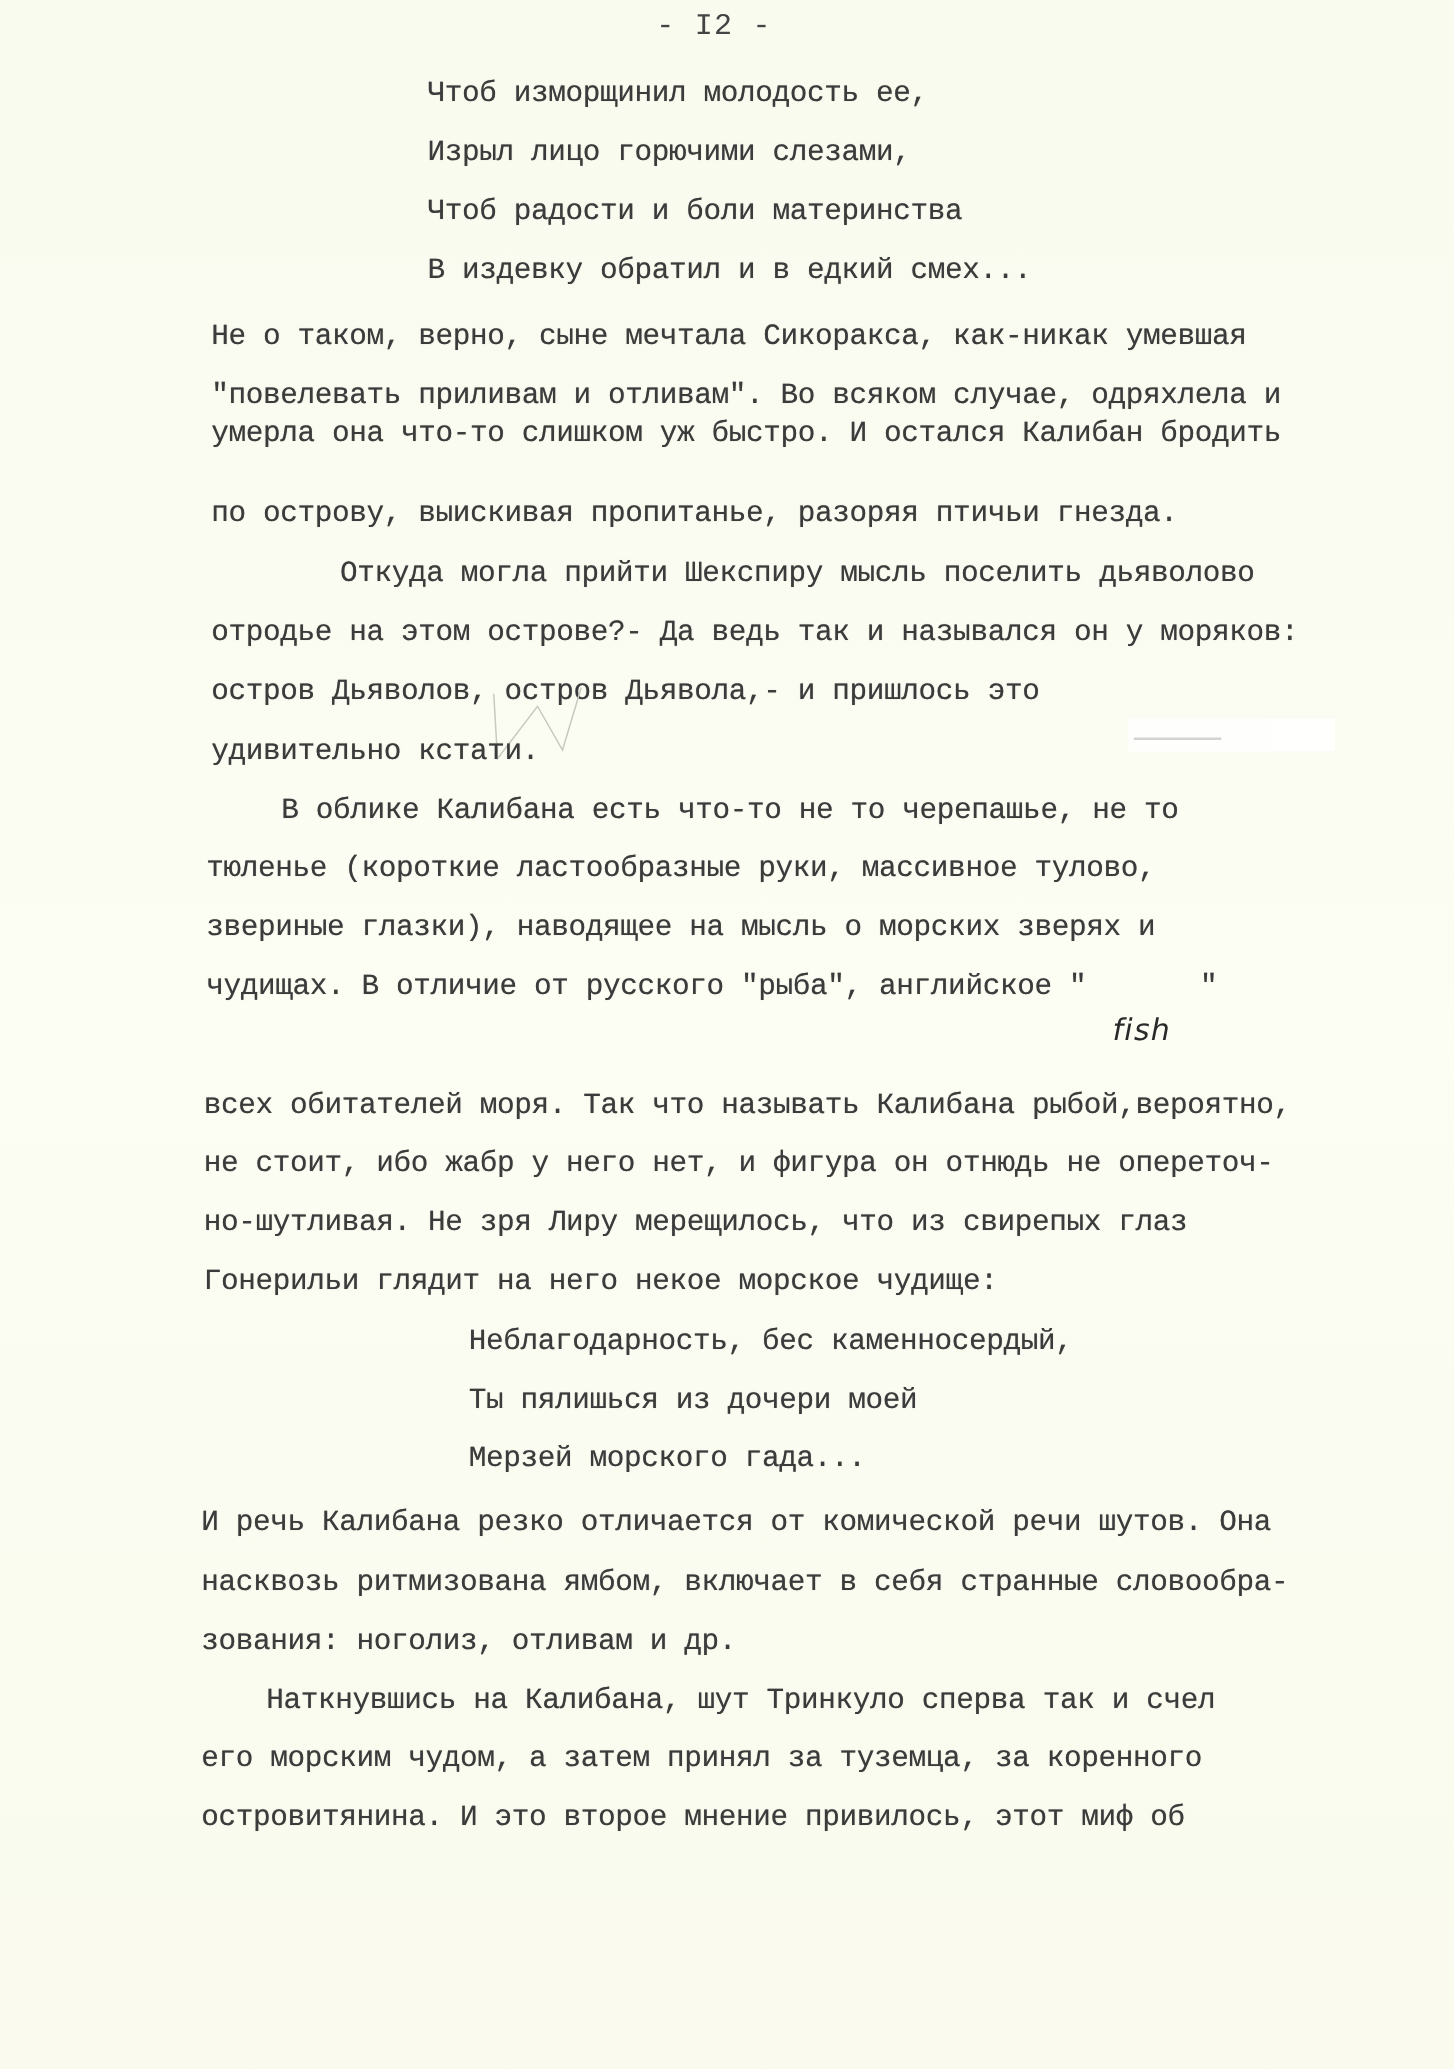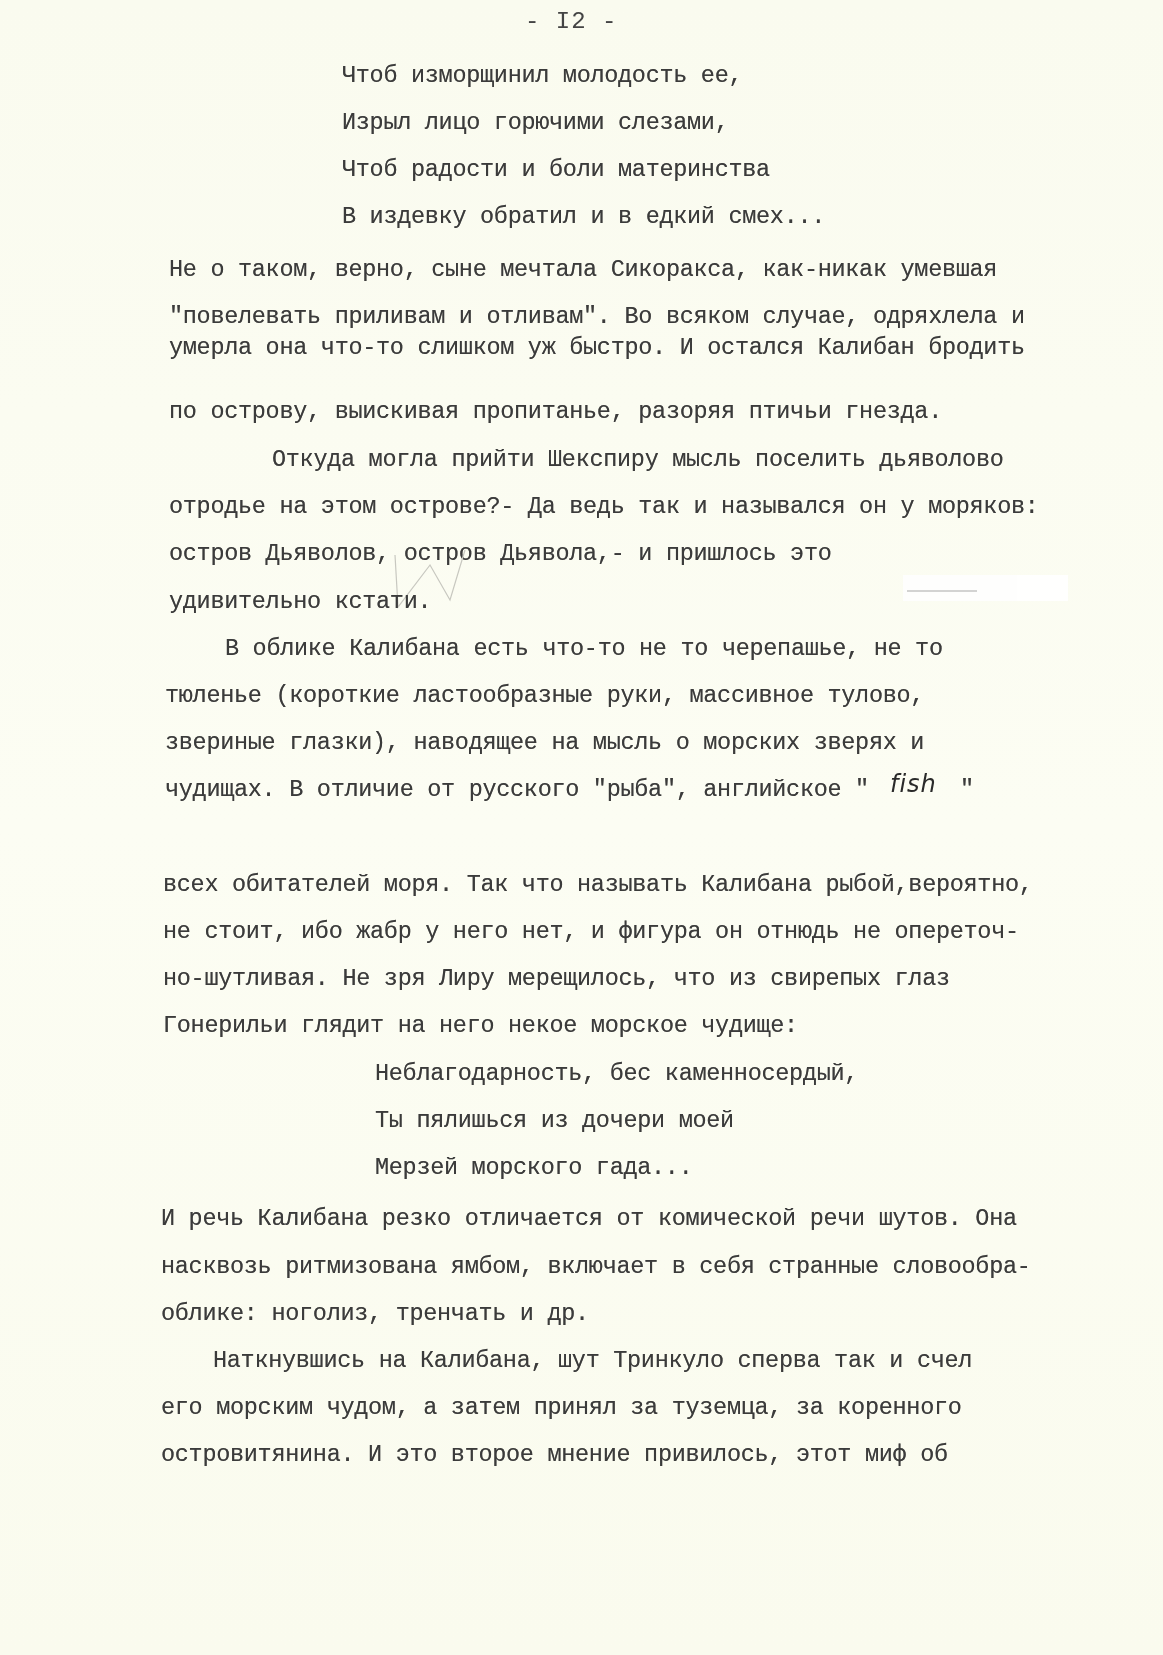--- a/index.html
+++ b/index.html
@@ -34,20 +34,21 @@
       letter-spacing: -0.3px;
       text-shadow: 0 0 0.6px rgba(40,40,40,0.55);
     }
     .handwritten {
       font-family: "DejaVu Sans", sans-serif;
       font-style: italic;
       font-size: 24px;
       color: #2a2a2a;
       letter-spacing: 1px;
       text-shadow: none;
+      margin-top: 40px;
     }
     .whiteout {
       position: absolute;
       left: 903px; top: 575px;
       width: 165px; height: 26px;
       background: #ffffff;
       opacity: 0.9;
     }
     .whiteout::after {
       content: "";
@@ -99,19 +100,19 @@
   <div class="line" style="left:163px; top:918px;">не стоит, ибо жабр у него нет, и фигура он отнюдь не опереточ-</div>
   <div class="line" style="left:163px; top:965px;">но-шутливая. Не зря Лиру мерещилось, что из свирепых глаз</div>
   <div class="line" style="left:163px; top:1012px;">Гонерильи глядит на него некое морское чудище:</div>
 
   <div class="line" style="left:375px; top:1060px;">Неблагодарность, бес каменносердый,</div>
   <div class="line" style="left:375px; top:1107px;">Ты пялишься из дочери моей</div>
   <div class="line" style="left:375px; top:1154px;font-family:Liberation Mono, monospace;">Мерзей морского гада...</div>
 
   <div class="line" style="left:161px; top:1205px;">И речь Калибана резко отличается от комической речи шутов. Она</div>
   <div class="line" style="left:161px; top:1253px;">насквозь ритмизована ямбом, включает в себя странные словообра-</div>
-  <div class="line" style="left:161px; top:1300px;">облике: ноголиз, тренчать и др.</div>
+  <div class="line" style="left:161px; top:1300px;">зования: ноголиз, отливам и др.</div>
 
   <div class="line" style="left:213px; top:1347px;">Наткнувшись на Калибана, шут Тринкуло сперва так и счел</div>
   <div class="line" style="left:161px; top:1394px;">его морским чудом, а затем принял за туземца, за коренного</div>
   <div class="line" style="left:161px; top:1441px;">островитянина. И это второе мнение привилось, этот миф об</div>
 
 </div>
 
 </body></html>

